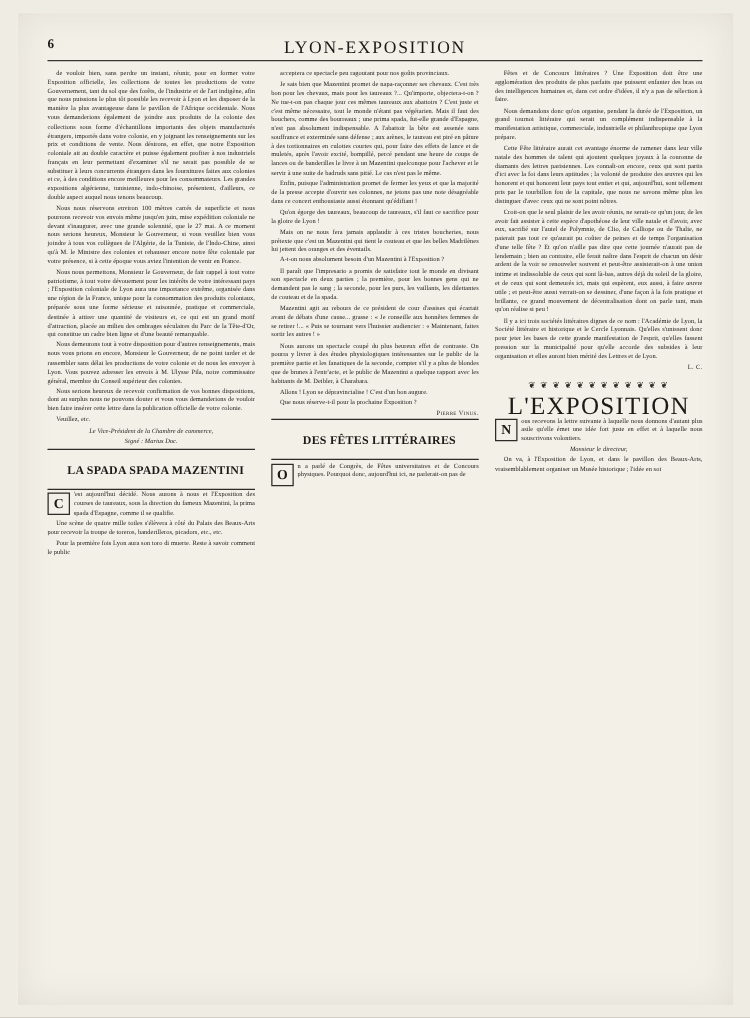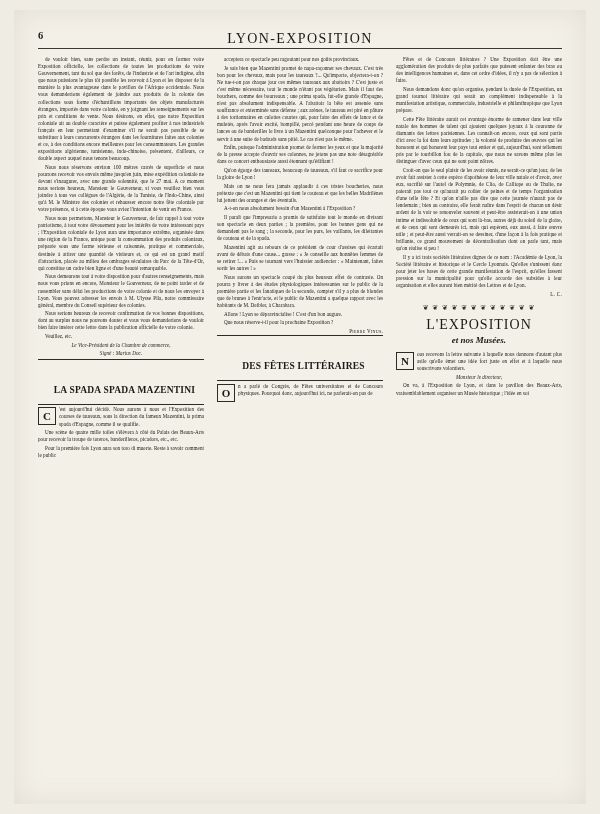--- a/index.html
+++ b/index.html
@@ -96,37 +96,37 @@
   
   .headrule-top {
     margin-top: 7px;
     border-top: 1px solid #2e2a25;
     padding-top: 4px;
   }
   h2.artitle {
     font-size: 11.5px;
     line-height: 13px;
     text-align: center;
-    margin: 21px 0 5px 0;
+    margin: 8px 0 5px 0;
     font-weight: bold;
     font-family: "Liberation Serif", serif;
     letter-spacing: 0.2px;
   }
   h2.artitle.small {
     font-size: 9.5px;
     line-height: 11px;
   }
   .headrule-bot {
     border-bottom: 1px solid #2e2a25;
     margin-bottom: 5px;
     padding-bottom: 3px;
   }
   .bigtitle {
     text-align: center;
-    font-size: 14px;
+    font-size: 20px;
     line-height: 18px;
     letter-spacing: 1px;
     margin: 4px 0 0 0;
     font-weight: normal;
     font-family: "Liberation Serif", serif;
   }
   .bigsub {
     text-align: center;
     font-size: 9px;
     line-height: 12px;
@@ -207,21 +207,20 @@
         </div>
       <div class="col" id="col3">
           <p>Fêtes et de Concours littéraires ? Une Exposition doit être une agglomération des produits de plus parfaits que puissent enfanter des bras ou des intelligences humaines et, dans cet ordre d'idées, il n'y a pas de sélection à faire.</p>
           <p>Nous demandons donc qu'on organise, pendant la durée de l'Exposition, un grand tournoi littéraire qui serait un complément indispensable à la manifestation artistique, commerciale, industrielle et philanthropique que Lyon prépare.</p>
           <p>Cette Fête littéraire aurait cet avantage énorme de ramener dans leur ville natale des hommes de talent qui ajoutent quelques joyaux à la couronne de diamants des lettres parisiennes. Les connaît-on encore, ceux qui sont partis d'ici avec la foi dans leurs aptitudes ; la volonté de produire des œuvres qui les honorent et qui honorent leur pays tout entier et qui, aujourd'hui, sont tellement pris par le tourbillon fou de la capitale, que nous ne savons même plus les distinguer d'avec ceux qui ne sont point nôtres.</p>
           <p>Croit-on que le seul plaisir de les avoir réunis, ne serait-ce qu'un jour, de les avoir fait assister à cette espèce d'apothéose de leur ville natale et d'avoir, avec eux, sacrifié sur l'autel de Polymnie, de Clio, de Calliope ou de Thalie, ne paierait pas tout ce qu'aurait pu coûter de peines et de temps l'organisation d'une telle fête ? Et qu'on n'aille pas dire que cette journée n'aurait pas de lendemain ; bien au contraire, elle ferait naître dans l'esprit de chacun un désir ardent de la voir se renouveler souvent et peut-être assisterait-on à une union intime et indissoluble de ceux qui sont là-bas, autres déjà du soleil de la gloire, et de ceux qui sont demeurés ici, mais qui espèrent, eux aussi, à faire œuvre utile ; et peut-être aussi verrait-on se dessiner, d'une façon à la fois pratique et brillante, ce grand mouvement de décentralisation dont on parle tant, mais qu'on réalise si peu !</p>
           <p>Il y a ici trois sociétés littéraires dignes de ce nom : l'Académie de Lyon, la Société littéraire et historique et le Cercle Lyonnais. Qu'elles s'unissent donc pour jeter les bases de cette grande manifestation de l'esprit, qu'elles fassent pression sur la municipalité pour qu'elle accorde des subsides à leur organisation et elles auront bien mérité des Lettres et de Lyon.</p>
           <div class="sig">L. C.</div>
           <div class="orn">❦ ❦ ❦ ❦ ❦ ❦ ❦ ❦ ❦ ❦ ❦ ❦</div>
           <div class="bigtitle">L'EXPOSITION</div>
-          <div class="bigsub">et nos Musées.</div>
           <p class="noind"><span class="drop">N</span><span>ous recevons la lettre suivante à laquelle nous donnons d'autant plus asile qu'elle émet une idée fort juste en effet et à laquelle nous souscrivons volontiers.</span><span class="clear"></span></p>
           <p class="center ital">Monsieur le directeur,</p>
           <p>On va, à l'Exposition de Lyon, et dans le pavillon des Beaux-Arts, vraisemblablement organiser un Musée historique ; l'idée en soi</p>
         </div>
     </div>
 
   </div>
 </div>
 
 </body></html>

